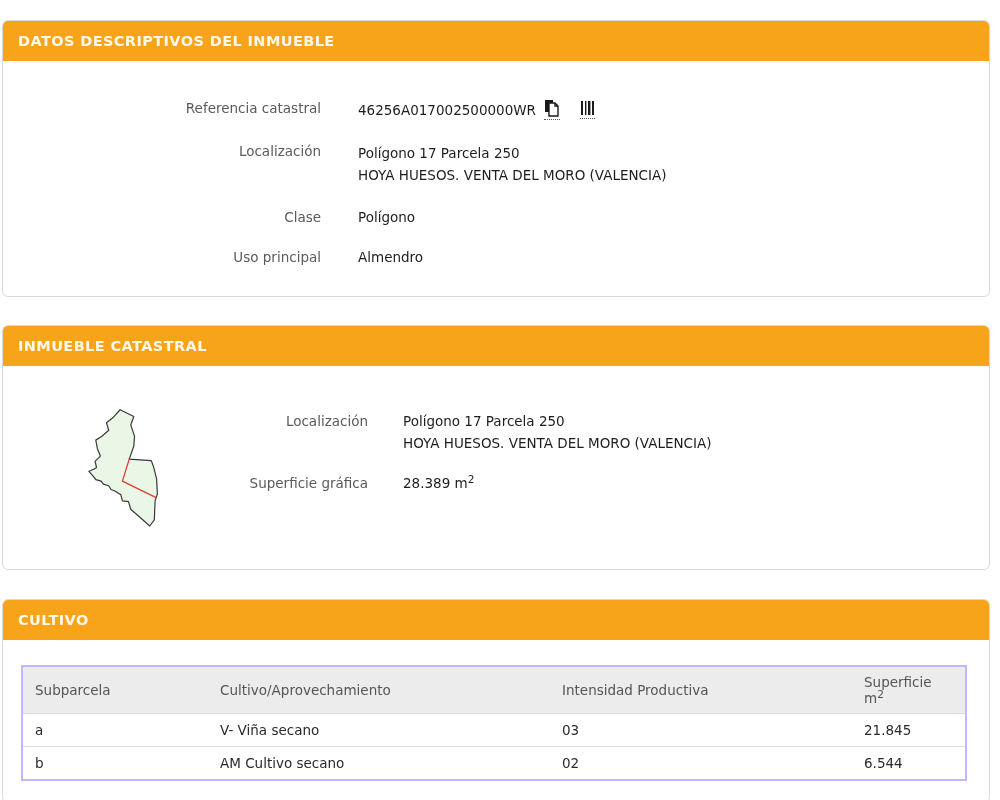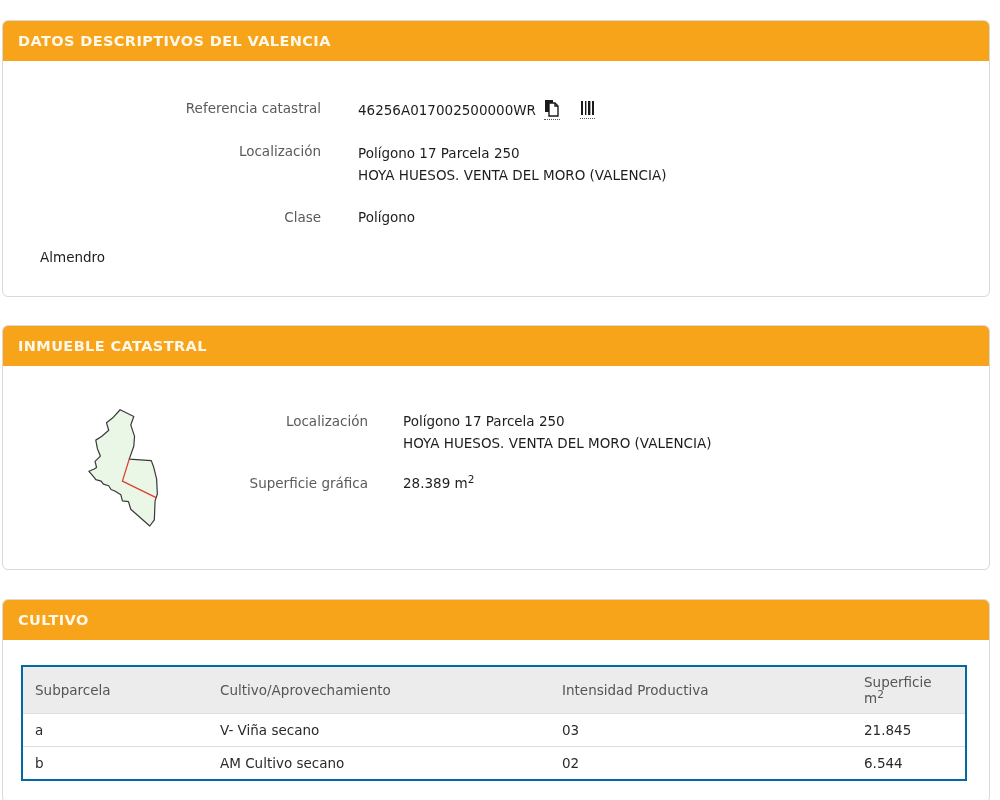--- a/index.html
+++ b/index.html
@@ -37,38 +37,38 @@
   .parcel-sketch{position:absolute;left:70px;top:18px;cursor:pointer;}
   .p-row{display:flex;line-height:22px;}
   .p-label{width:365px;text-align:right;color:#5a5a5c;flex:none;}
   .p-value{margin-left:35px;}
   .p-row-1{padding-top:44px;}
   .p-row-2{margin-top:18px;}
   sup.m2{font-size:10.5px;vertical-align:super;line-height:0;}
   
   #box-cultivo{margin-top:29px;}
   #box-cultivo .content{padding:25px 22px 21px 18px;}
-  table.cultivo{border-collapse:collapse;width:100%;border:2px solid #0369a1;}
+  table.cultivo{border-collapse:collapse;width:100%;border:2px solid #c4b5fd;}
   table.cultivo th{
     background:#ececec;color:#555557;font-weight:normal;text-align:left;
     padding:7px 10px 7px 12px;font-size:13.5px;
   }
   table.cultivo td{
     padding:8px 10px 8px 12px;border-top:1px solid #ddd;color:#2a2a2a;
     background:#fff;
   }
   .col-sub{width:163px;}
   .col-cul{width:320px;}
   .col-int{width:280px;}
 </style>
 </head>
 <body>
 
 <div class="section-box" id="box-inmueble">
-  <div class="section-header">DATOS DESCRIPTIVOS DEL VALENCIA</div>
+  <div class="section-header">DATOS DESCRIPTIVOS DEL INMUEBLE</div>
   <div class="content">
 
     <div class="field-row">
       <div class="f-label">Referencia catastral</div>
       <div class="f-value ref-line">
         <span>46256A017002500000WR</span>
         <span class="icon-link icon-copy">
           <svg width="16" height="19" viewBox="0 0 16 19">
             <rect x="1" y="1" width="8" height="12" fill="#1a1a1a"></rect>
             <path d="M5 4 h6 l3 3 v10 h-9 z" fill="#ffffff" stroke="#1a1a1a" stroke-width="1.4"></path>
@@ -93,20 +93,21 @@
         <div>HOYA HUESOS. VENTA DEL MORO (VALENCIA)</div>
       </div>
     </div>
 
     <div class="field-row">
       <div class="f-label">Clase</div>
       <div class="f-value">Polígono</div>
     </div>
 
     <div class="field-row">
+      <div class="f-label">Uso principal</div>
       <div class="f-value">Almendro</div>
     </div>
 
   </div>
 </div>
 
 <div class="section-box" id="box-parcela">
   <div class="section-header">INMUEBLE CATASTRAL</div>
   <div class="content">
 

